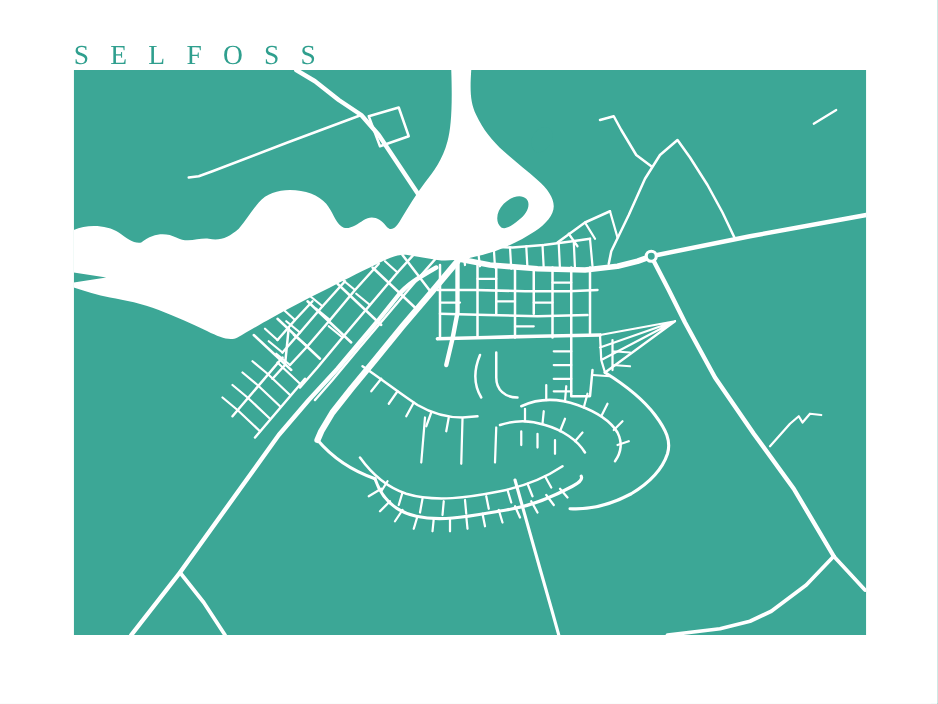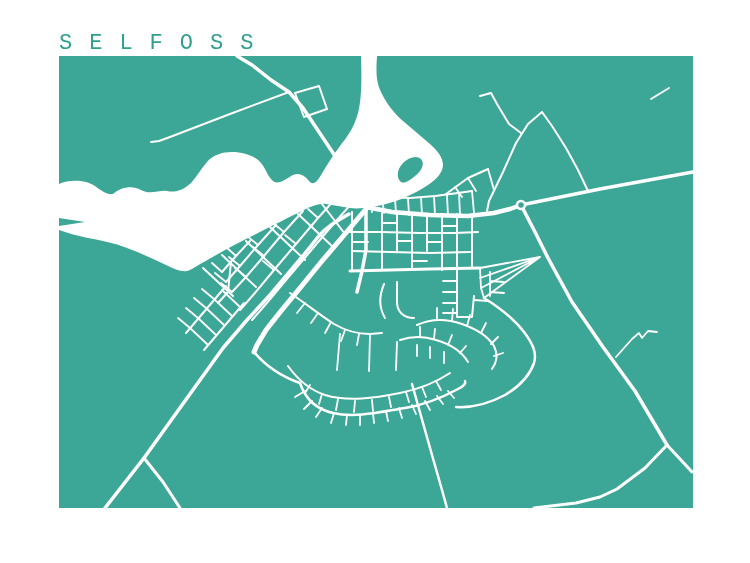--- a/index.html
+++ b/index.html
@@ -1,17 +1,17 @@
 <!DOCTYPE html>
 <html><head>
 <meta charset="utf-8">
 <style>
   html,body{margin:0;padding:0;background:#ffffff;}
   .poster{position:relative;width:745px;height:563px;background:var(--page-bg,#fff);overflow:hidden;
-          font-family:Liberation Mono, monospace;}
+          font-family:Liberation Serif, serif;}
   .title{position:absolute;left:59px;top:33px;margin:0;font-size:22px;font-weight:500;
          letter-spacing:17px;color:var(--title-color,#2f9f8e);line-height:1;white-space:nowrap;}
   svg{position:absolute;left:0;top:0;display:block;}
 </style>
 </head>
 <body>
 
 <div class="poster" style="--page-bg: #ffffff; --title-color: #2F9F8E;">
   <h1 class="title">SELFOSS</h1>
   <svg width="750" height="563" viewBox="0 0 750 563" aria-hidden="true">

